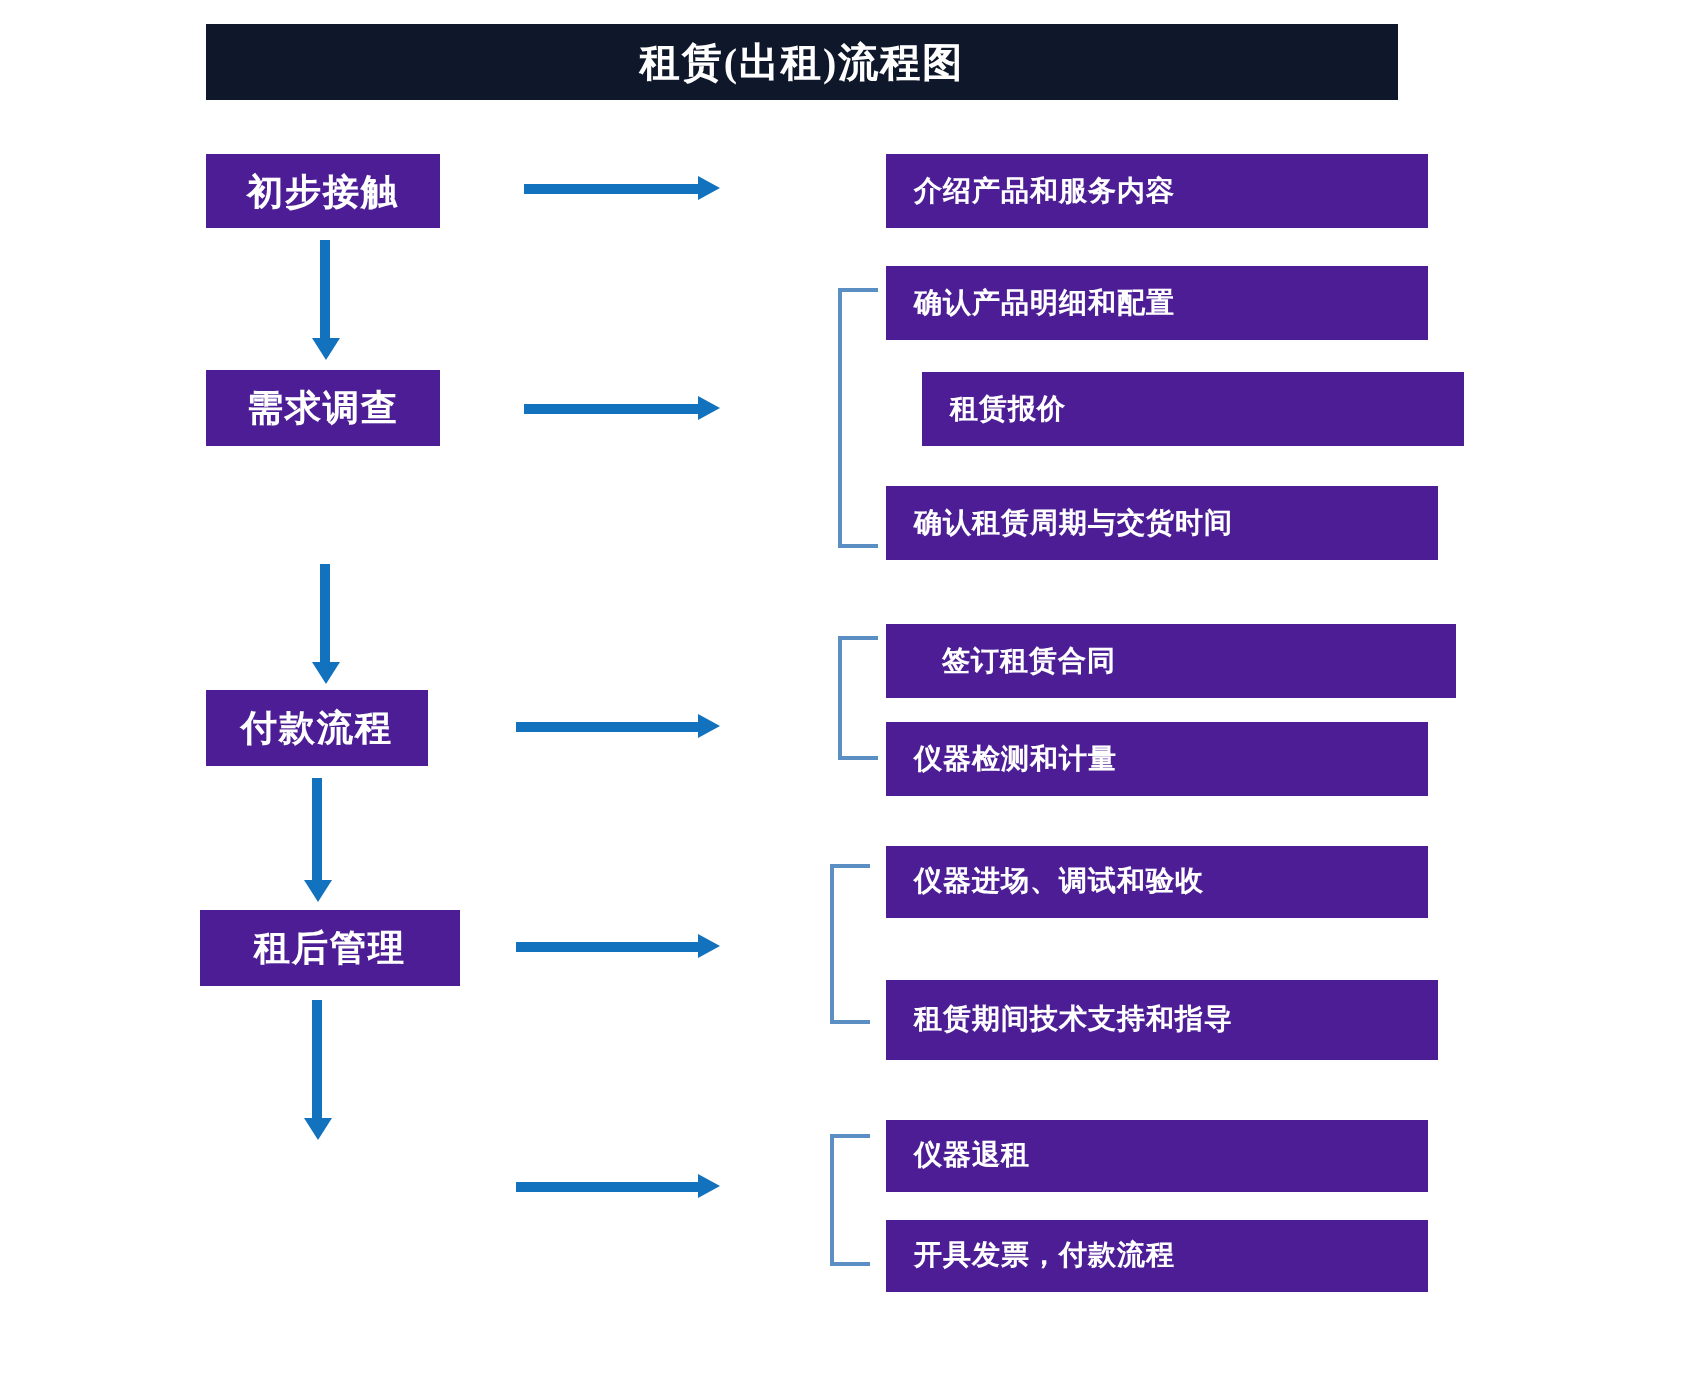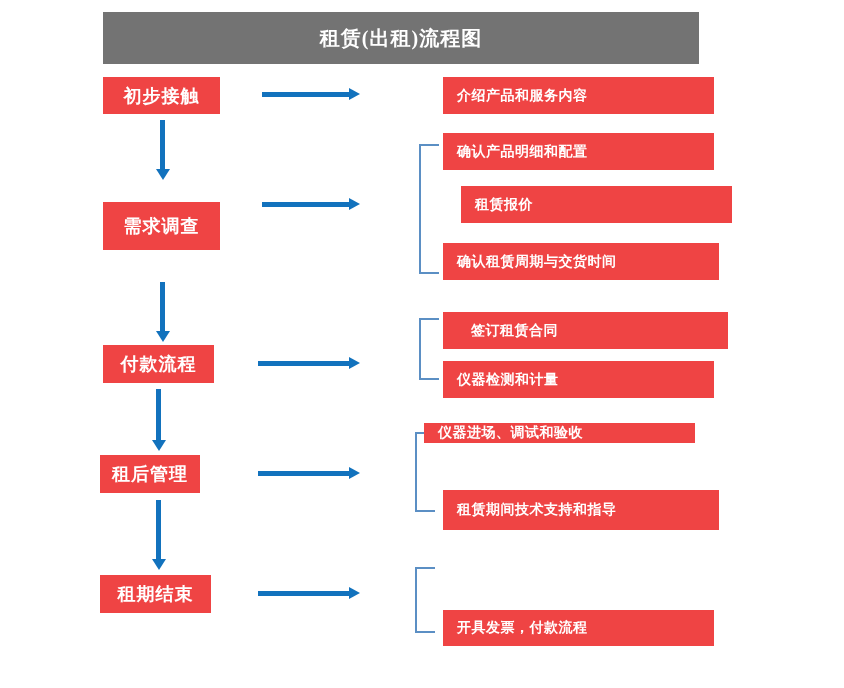--- a/index.html
+++ b/index.html
@@ -22,35 +22,35 @@
     width: 844px;
     height: 688px;
   }
 
   
   .title-bar {
     position: absolute;
     left: 103px;
     top: 12px;
     width: 596px;
-    height: 52px;
-    background: #737373;
+    height: 38px;
+    background: #0f172a;
     color: #ffffff;
     display: flex;
     align-items: center;
     justify-content: center;
     font-size: 20px;
     font-weight: bold;
     letter-spacing: 1px;
   }
 
   
   .node {
     position: absolute;
-    background: #ef4444;
+    background: #4c1d95;
     color: #ffffff;
     display: flex;
     align-items: center;
     font-weight: bold;
     white-space: nowrap;
   }
   .node.left {
     justify-content: center;
     font-size: 18px;
     letter-spacing: 1px;
@@ -116,27 +116,26 @@
 </style>
 </head>
 <body>
 
 <div id="canvas">
 
   <div class="title-bar">租赁(出租)流程图</div>
 
   <div class="node left" style="left:103px; top:77px; width:117px; height:37px;">初步接触</div>
 
-  <div class="node left" style="left:103px; top:202px; width:117px; height:48px;font-family:Liberation Mono, monospace;">需求调查</div>
+  <div class="node left" style="left:103px; top:185px; width:117px; height:38px;font-family:Liberation Mono, monospace;">需求调查</div>
 
   <div class="node left" style="left:103px; top:345px; width:111px; height:38px;">付款流程</div>
 
-  <div class="node left" style="left:100px; top:455px; width:100px; height:38px;">租后管理</div>
-
-  <div class="node left" style="left:100px; top:575px; width:111px; height:38px;">租期结束</div>
+  <div class="node left" style="left:100px; top:455px; width:130px; height:38px;">租后管理</div>
+
 
   <div class="arrow-v" style="left:156px; top:120px; height:60px;">
     <div class="shaft" style="height:49px;"></div>
     <div class="head" style="top:49px;"></div>
   </div>
 
   <div class="arrow-v" style="left:156px; top:282px; height:60px;">
     <div class="shaft" style="height:49px;"></div>
     <div class="head" style="top:49px;"></div>
   </div>
@@ -189,20 +188,21 @@
   <div class="node right" style="left:443px; top:133px; width:257px; height:37px;">确认产品明细和配置</div>
 
   <div class="node right" style="left:461px; top:186px; width:257px; height:37px;">租赁报价</div>
 
   <div class="node right" style="left:443px; top:243px; width:262px; height:37px;">确认租赁周期与交货时间</div>
 
   <div class="node right" style="left:443px; top:312px; width:257px; height:37px;padding-left:28px;">签订租赁合同</div>
 
   <div class="node right" style="left:443px; top:361px; width:257px; height:37px;">仪器检测和计量</div>
 
-  <div class="node right" style="left:424px; top:423px; width:257px; height:20px;">仪器进场、调试和验收</div>
+  <div class="node right" style="left:443px; top:423px; width:257px; height:36px;">仪器进场、调试和验收</div>
 
   <div class="node right" style="left:443px; top:490px; width:262px; height:40px;">租赁期间技术支持和指导</div>
 
+  <div class="node right" style="left:443px; top:560px; width:257px; height:36px;">仪器退租</div>
 
   <div class="node right" style="left:443px; top:610px; width:257px; height:36px;">开具发票，付款流程</div>
 
 </div>
 
 </body></html>

